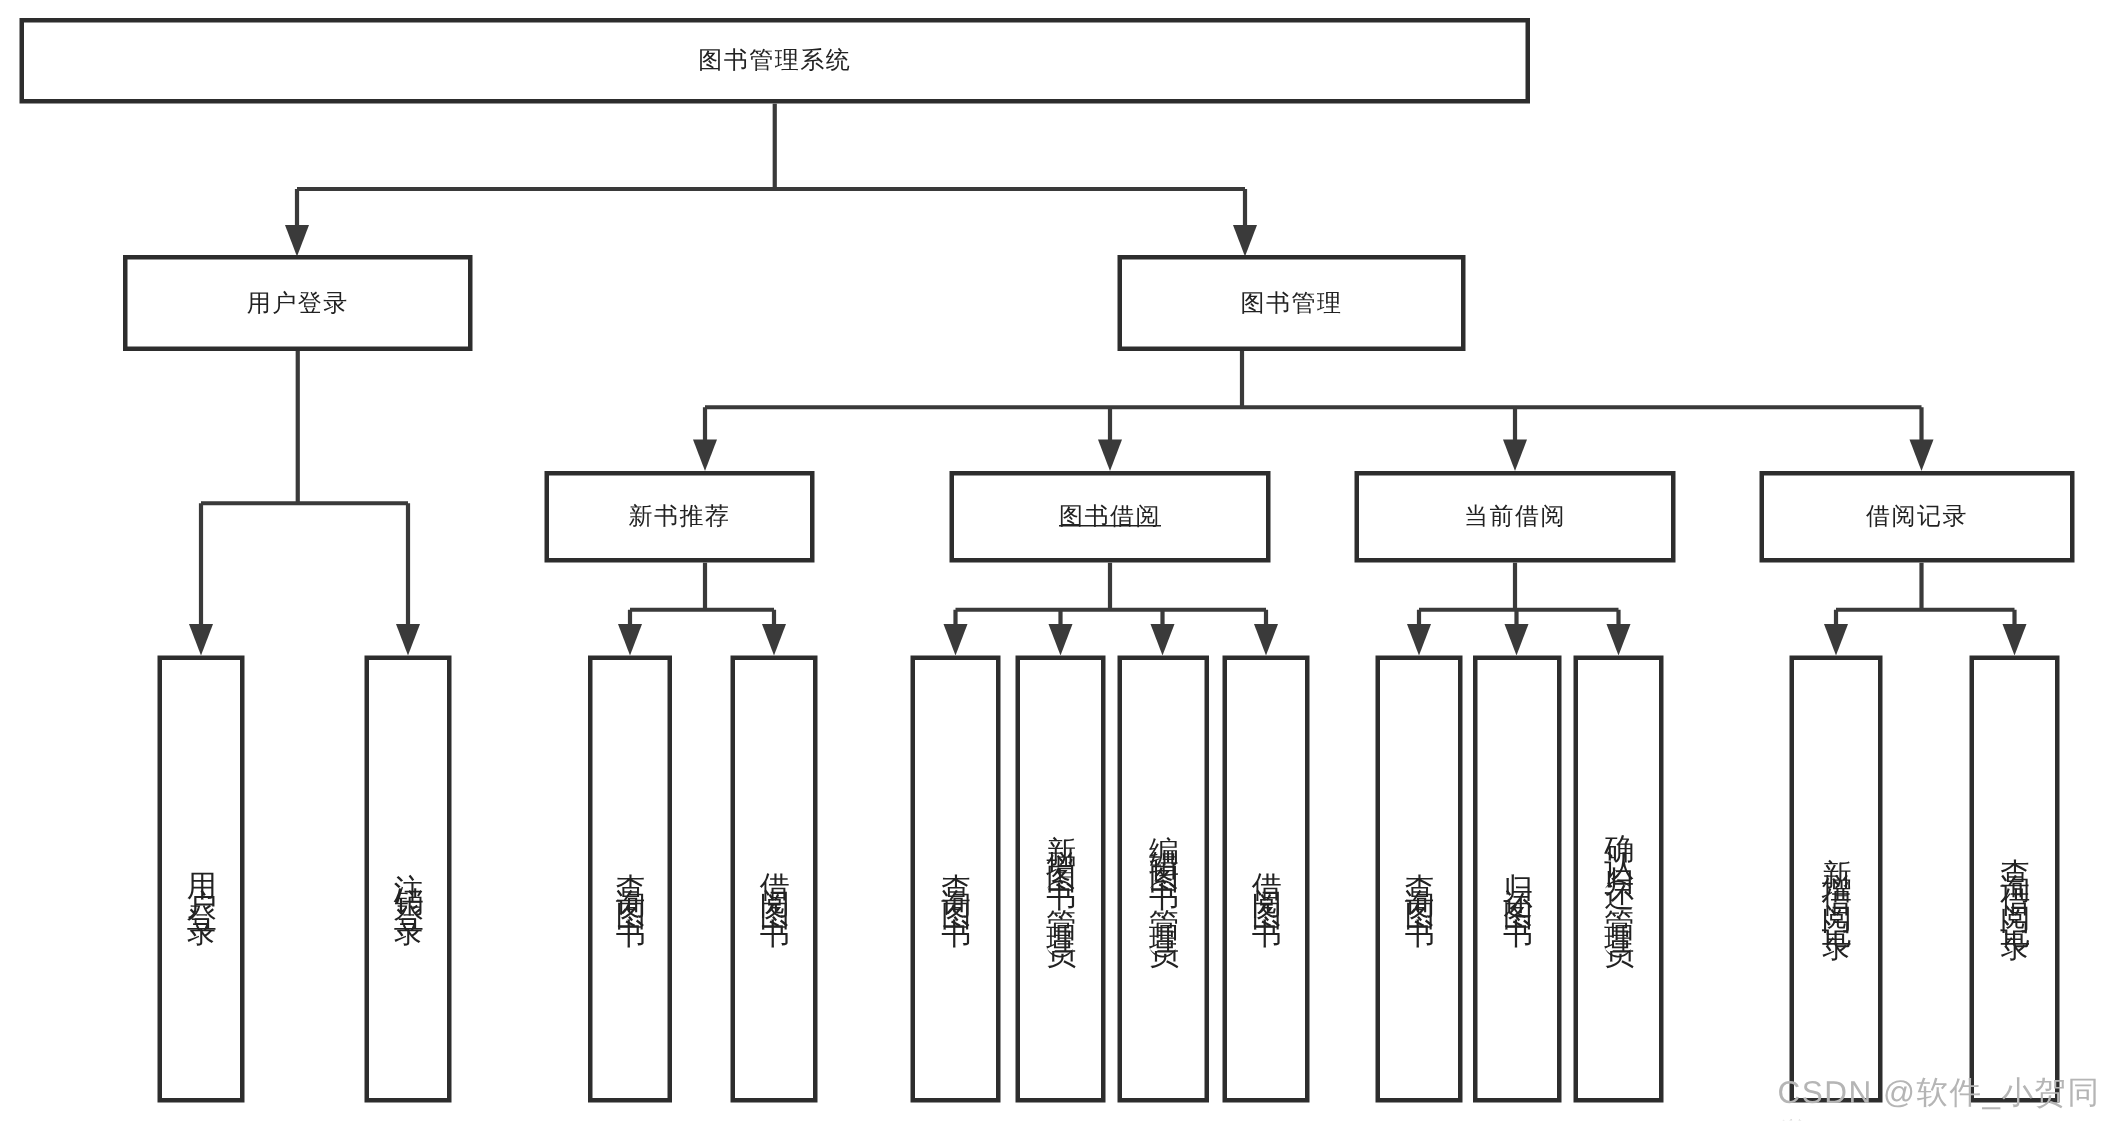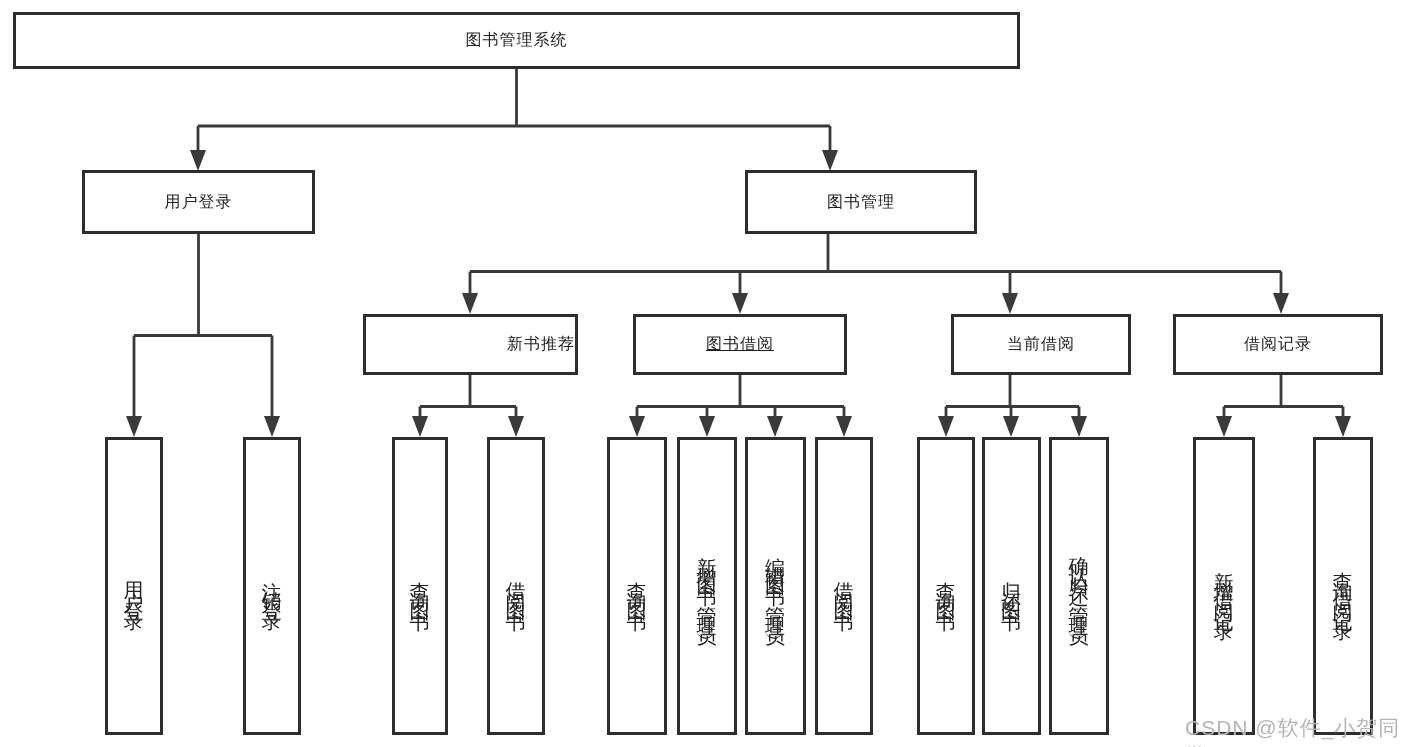--- a/index.html
+++ b/index.html
@@ -89,27 +89,27 @@
     <span>图书管理系统</span>
   </div>
 
   <div class="node h-node l2" style="left:82px;width:233px;">
     <span>用户登录</span>
   </div>
   <div class="node h-node l2" style="left:712px;width:232px;margin-left:33px;">
     <span>图书管理</span>
   </div>
 
-  <div class="node h-node l3" style="left:363px;width:215px;justify-content:flex-end;">
+  <div class="node h-node l3" style="left:363px;width:180px;">
     <span>新书推荐</span>
   </div>
   <div class="node h-node l3" style="left:633px;width:214px;text-decoration:underline;">
     <span>图书借阅</span>
   </div>
-  <div class="node h-node l3" style="left:903px;width:180px;margin-left:48px;">
+  <div class="node h-node l3" style="left:903px;width:214px;">
     <span>当前借阅</span>
   </div>
   <div class="node h-node l3" style="left:1173px;width:210px;">
     <span>借阅记录</span>
   </div>
 
   <div class="node leaf" style="left:105px;width:58px;">
     <span class="v-label">用户登录</span>
   </div>
   <div class="node leaf" style="left:243px;width:58px;">

